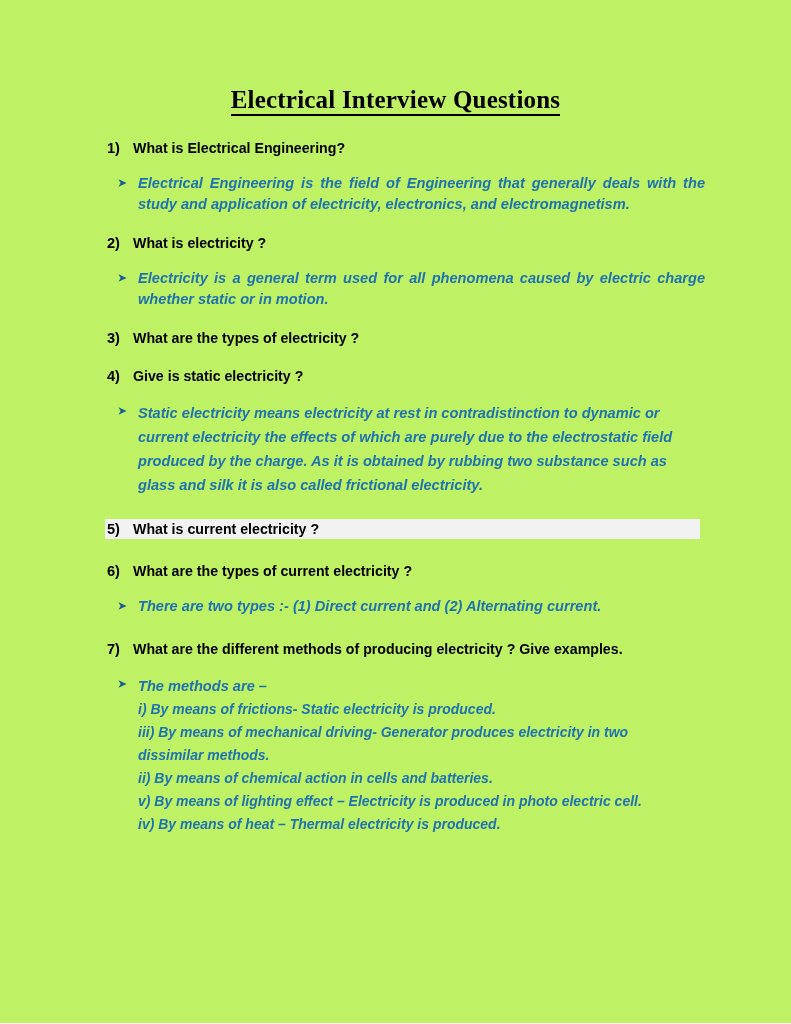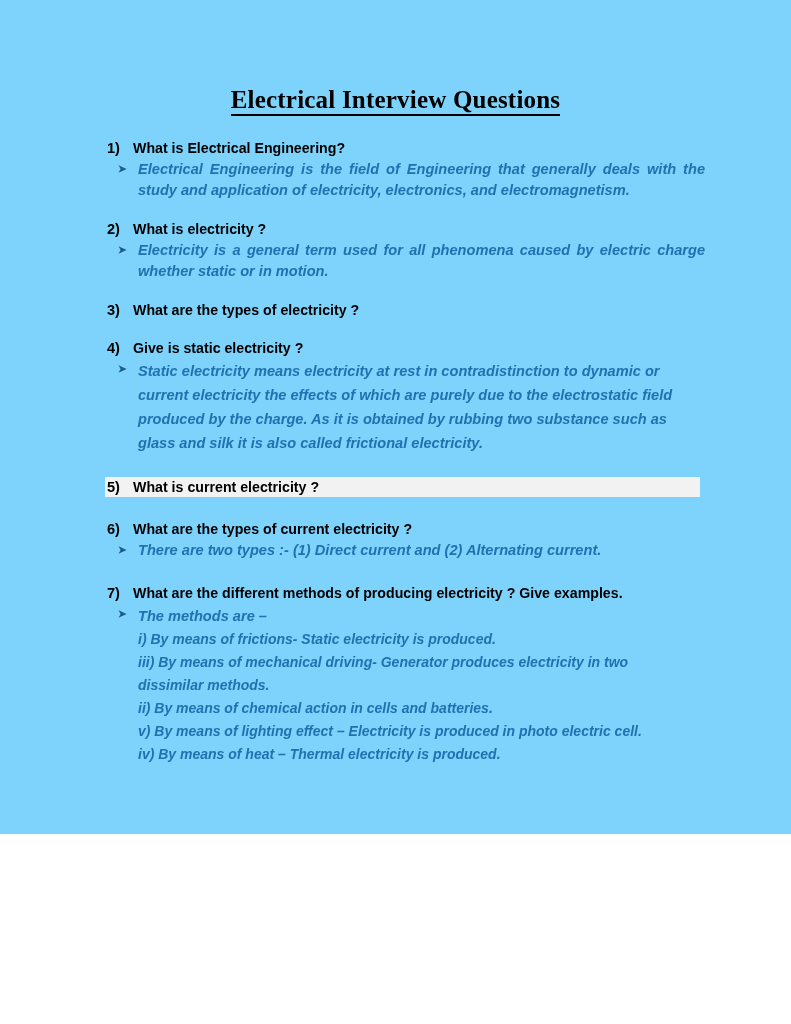--- a/index.html
+++ b/index.html
@@ -9,22 +9,22 @@
   }
   body {
     width: 791px;
     height: 1024px;
     position: relative;
     font-family: "Liberation Sans", sans-serif;
     overflow: hidden;
   }
   .page {
     width: 791px;
-    height: 834px;
-    background: #7dd3fc;
+    height: 1023px;
+    background: #bef264;
     position: relative;
     box-sizing: border-box;
   }
   .doc-title {
     position: absolute;
     left: 0;
     top: 86px;
     width: 791px;
     text-align: center;
     font-family: "Liberation Serif", serif;
@@ -70,21 +70,21 @@
     left: 2px;
     top: 0;
     font-weight: bold;
     font-size: 14.6px;
     color: #000000;
   }
 
   .answer-row {
     position: relative;
     padding-left: 33px;
-    margin-top: 1px;
+    margin-top: 15px;
     font-weight: bold;
     font-style: italic;
     font-size: 14.6px;
     line-height: 21px;
     color: #1f72b0;
   }
   .answer-row.justify .answer-text {
     text-align: justify;
     display: block;
   }

